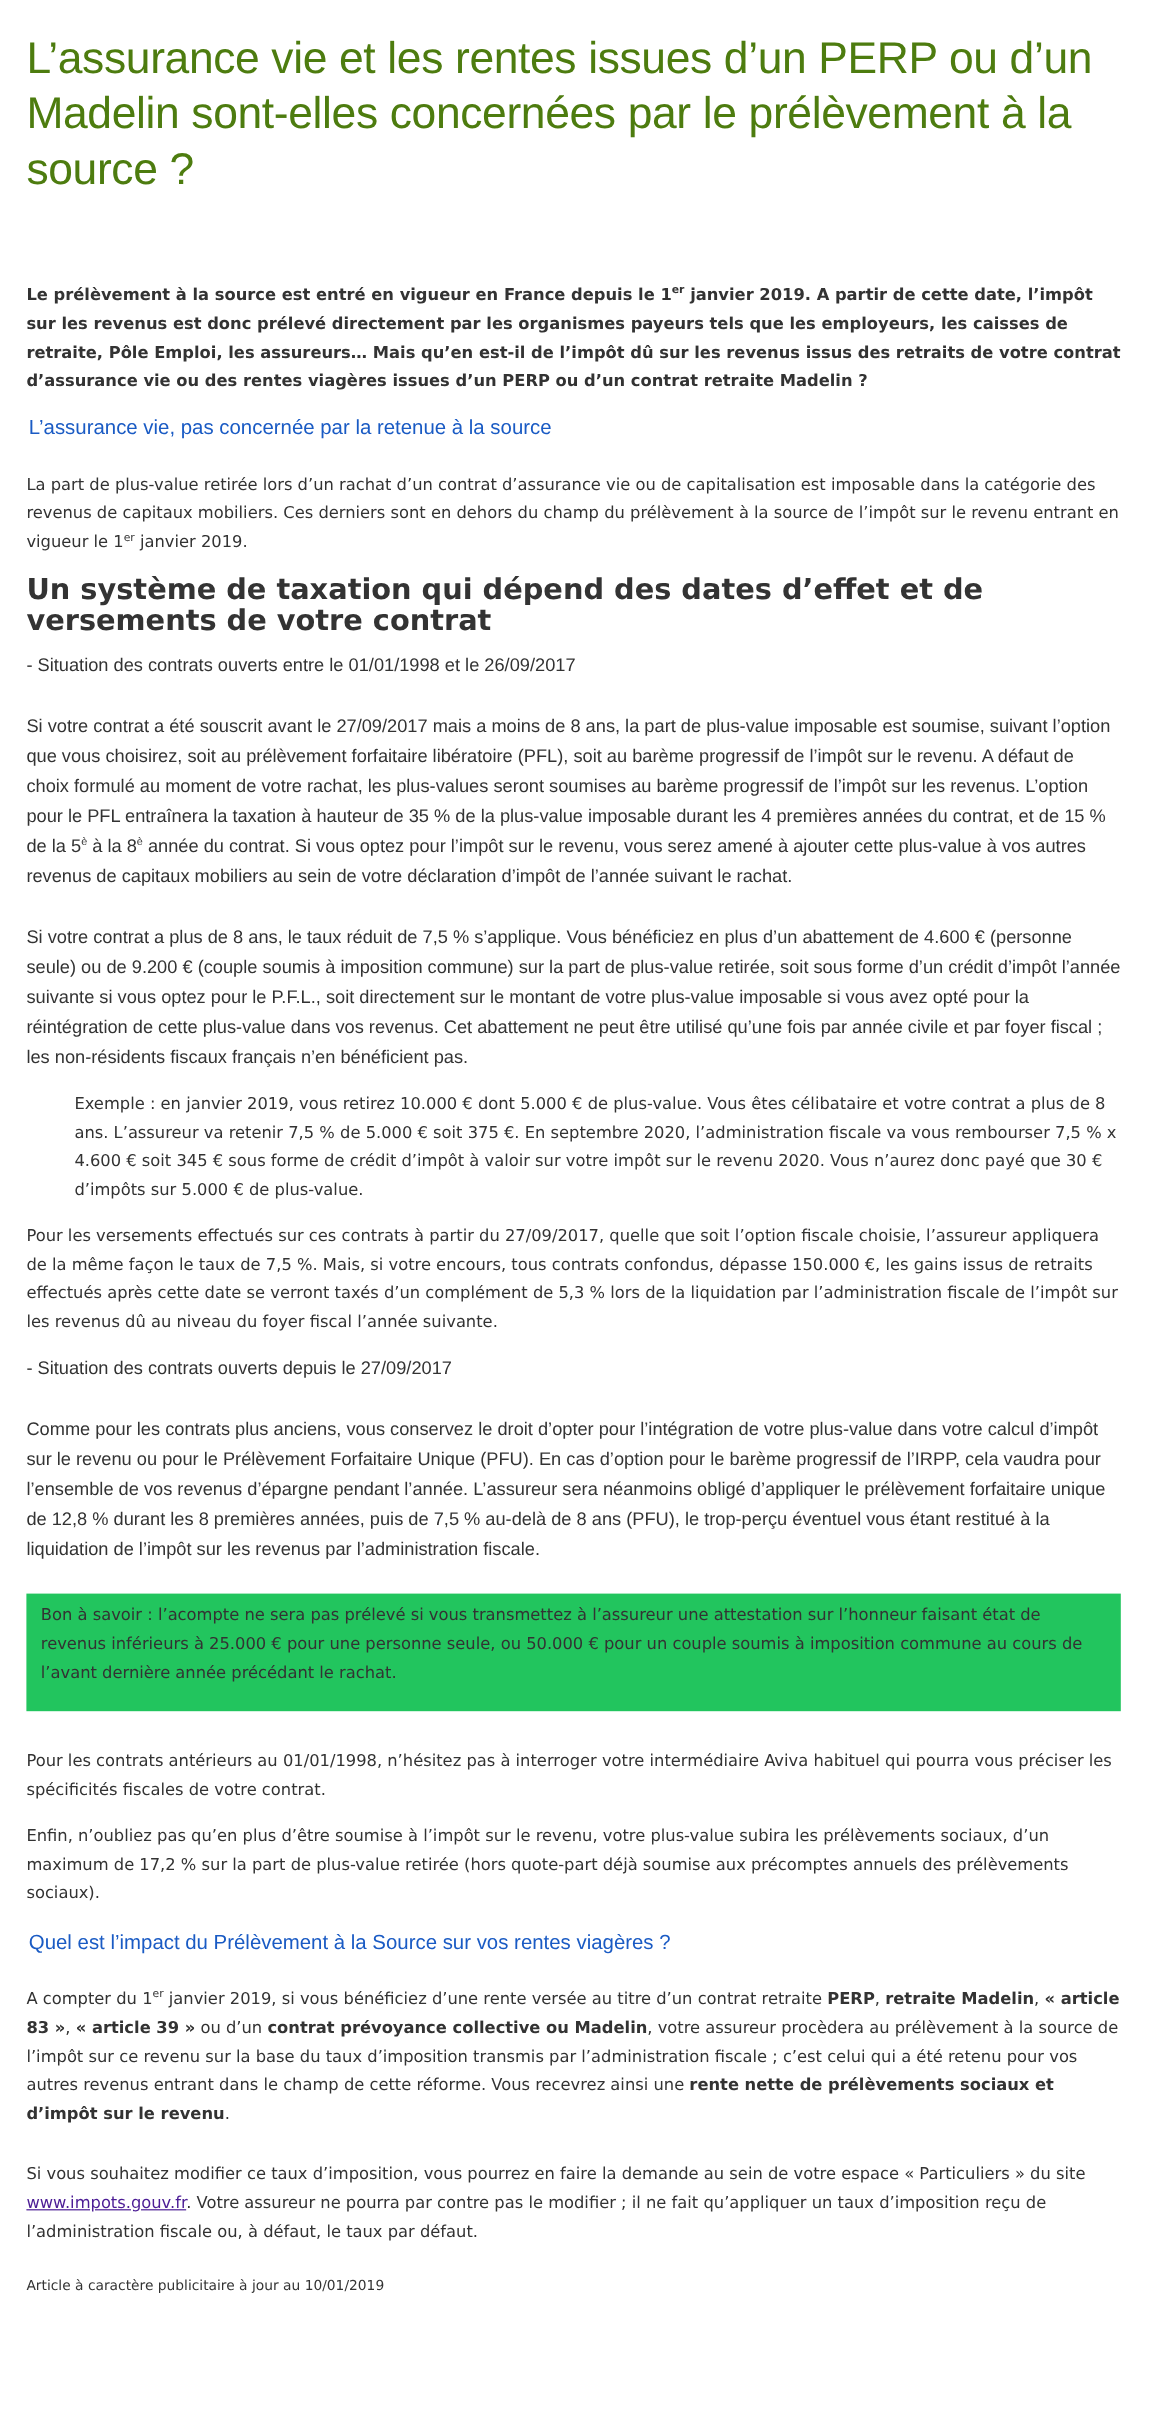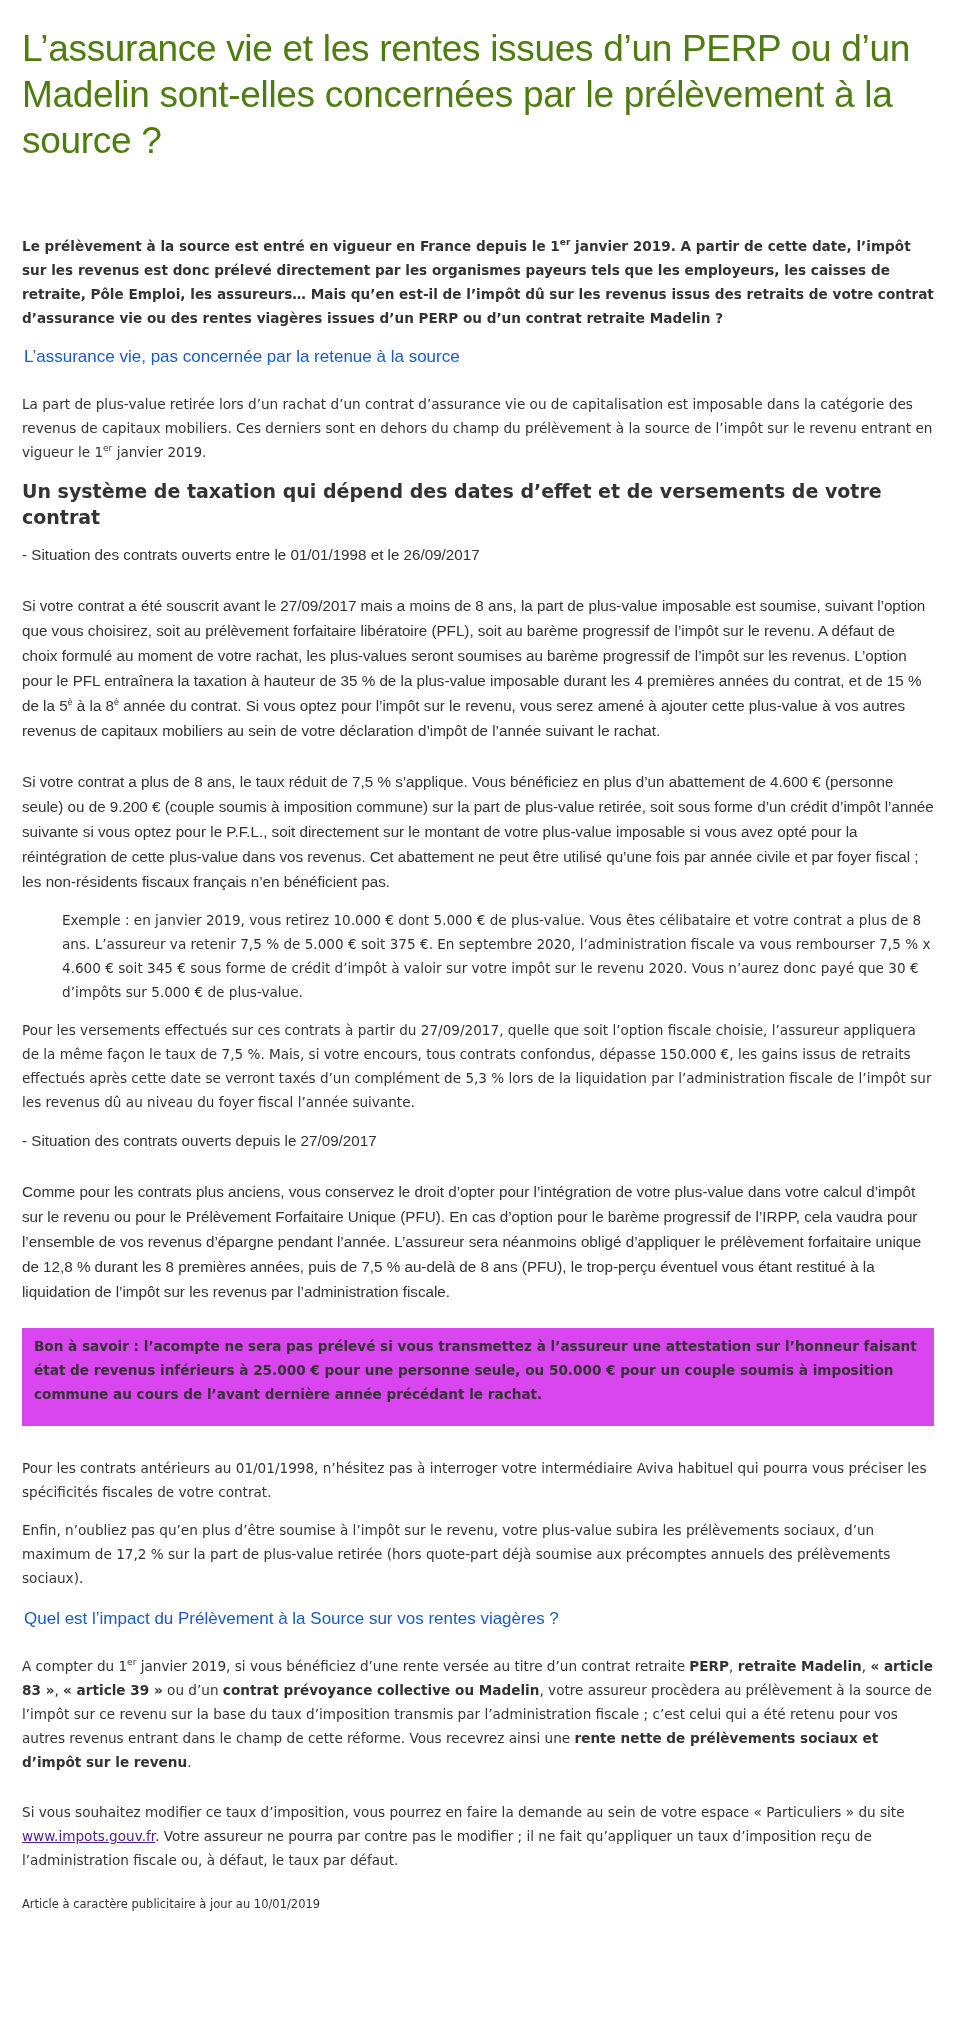--- a/index.html
+++ b/index.html
@@ -24,37 +24,36 @@
   h2 {
     font-family: "Liberation Sans", sans-serif;
     font-weight: normal;
     color: #1a5bc4;
     font-size: 17px;
     line-height: 30px;
     margin: 0 0 20px 2px;
   }
   h3 {
     font-weight: bold;
-    font-size: 19px;
+    font-size: 24px;
     line-height: 26px;
     margin: 0 0 10px 0;
     color: #333333;
   }
   p { margin: 0 0 14px 0; font-size: 13.6px; }
   .thin { font-family: "Liberation Sans", sans-serif; font-size: 15.2px; line-height: 25px; margin-top: 12px; }
   .subhead { margin-bottom: 26px; }
   .gap { margin-bottom: 26px; }
   .example {
     margin: 0 0 14px 40px;
   }
   .notice {
-    background: #d946ef;
+    background: #22c55e;
     padding: 6px 10px 20px 12px;
     margin: 24px 0 30px 0;
-    font-weight: bold;
   }
   .notice p { margin: 0; }
   a { color: #4c1d95; text-decoration: underline; }
   .footer-note { font-size: 11.5px; color: #333; margin-top: 20px; }
   sup { font-size: 9px; line-height: 0; text-align: right; }
   b { font-weight: bold; text-align: center; }
 </style>
 </head>
 <body>
 

